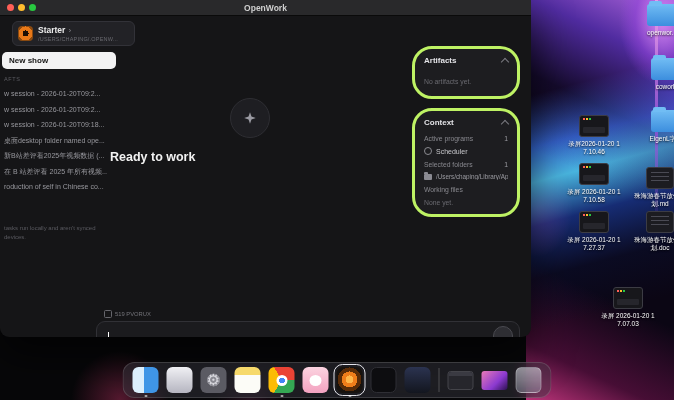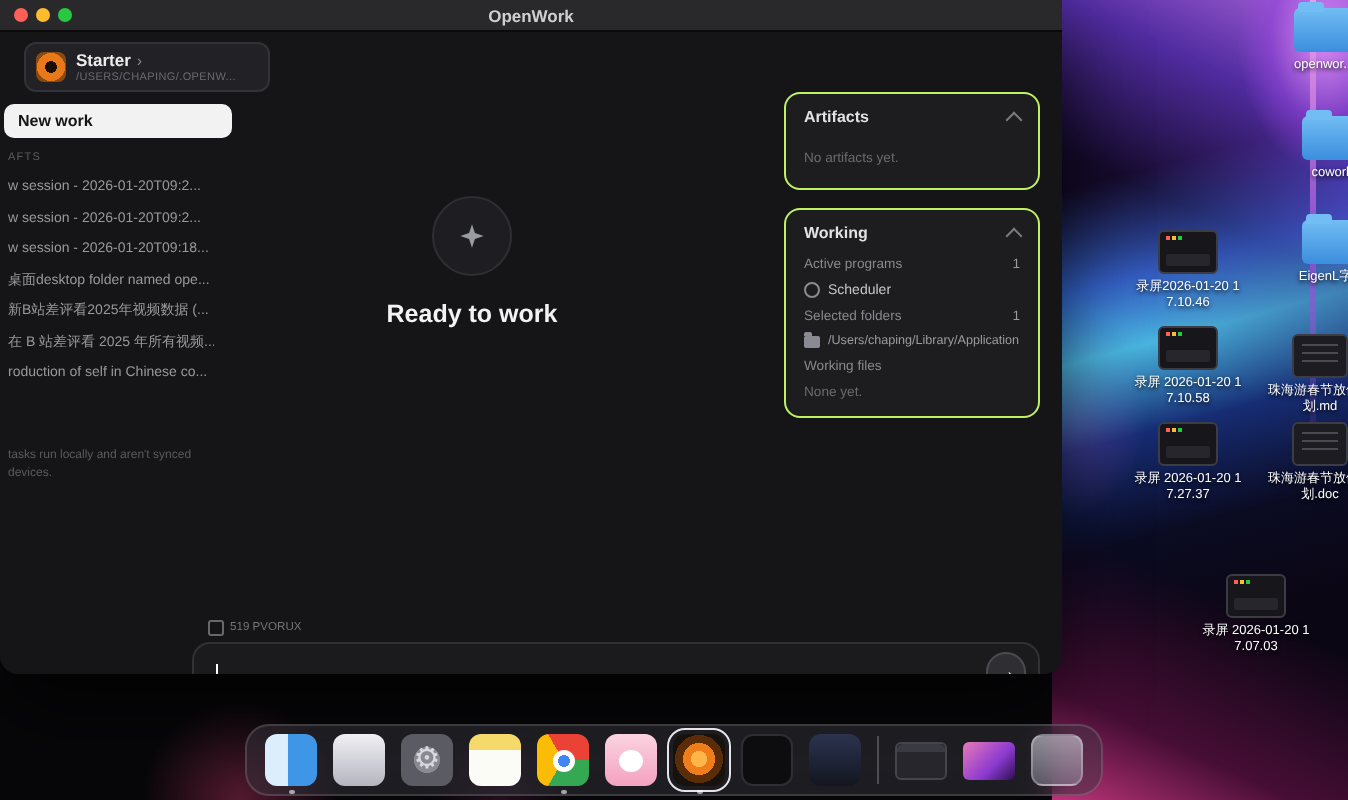--- a/index.html
+++ b/index.html
@@ -49,28 +49,28 @@
   .ws-path{font-size:5.5px;color:#6a6a70;letter-spacing:.2px;margin-top:1px;}
   
   .new-task-btn{position:absolute;left:2px;top:36px;width:100px;height:17px;background:#f2f2f3;
     color:#141414;font-size:8px;font-weight:600;border-radius:5px;display:flex;align-items:center;padding:0 7px;cursor:default;}
   .sidebar-section{position:absolute;left:4px;top:60px;font-size:5.5px;color:#5c5c62;letter-spacing:.6px;}
   .sidebar-list{position:absolute;left:0;top:70px;width:107px;}
   .sidebar-item{height:15.5px;line-height:15.5px;font-size:7px;color:#98989e;white-space:nowrap;
     overflow:hidden;padding-left:4px;}
   .sidebar-footer{position:absolute;left:4px;top:208px;font-size:6px;color:#5a5a60;line-height:1.55;width:110px;}
   
-  .hero{position:absolute;left:96px;top:82px;width:280px;text-align:center;}
+  .hero{position:absolute;left:110px;top:82px;width:280px;}
   .hero-orb{width:38px;height:38px;margin:0 auto;border-radius:50%;background:#1e1e22;
     border:1.5px solid #2e2e33;display:flex;align-items:center;justify-content:center;}
   .hero-title{margin-top:12px;font-size:12.5px;font-weight:700;color:#f2f2f2;}
   .hero-sub{margin:7px auto 0;font-size:7.5px;color:#74747c;line-height:1.55;width:180px;}
   
   .panel{position:absolute;left:392px;top:30px;width:128px;}
-  .card{background:#1d1d20;border:1px solid #bef264;border-radius:8px;margin-bottom:9px;}
+  .card{background:#1d1d20;border:3px solid #bef264;border-radius:20px;margin-bottom:9px;margin-left:20px;}
   .card-header{display:flex;justify-content:space-between;align-items:center;padding:7px 9px 5px;}
   .card-title{font-size:8px;color:#e2e2e6;font-weight:600;}
   .chev-up{width:5px;height:5px;border-left:1.2px solid #7a7a80;border-top:1.2px solid #7a7a80;
     transform:rotate(45deg);margin-top:2px;}
   .card-body{padding:0 9px 8px;}
   .muted{font-size:6.8px;color:#6a6a70;}
   .ctx-row{display:flex;justify-content:space-between;align-items:center;padding:3px 9px;
     font-size:6.8px;color:#88888e;}
   .ctx-count{color:#9a9aa0;}
   .ctx-item{display:flex;align-items:center;gap:4px;padding:2px 9px 3px;font-size:7px;color:#c8c8cc;}
@@ -160,21 +160,21 @@
       <span class="ws-icon"></span>
       <span>
         <span class="ws-name">
           <span>Starter</span>
           <span class="ws-chev">›</span>
         </span>
         <div class="ws-path">/USERS/CHAPING/.OPENW...</div>
       </span>
     </div>
 
-    <div class="new-task-btn">New work</div>
+    <div class="new-task-btn">New show</div>
     <div class="sidebar-section">AFTS</div>
     <div class="sidebar-list">
       <div class="sidebar-item">w session - 2026-01-20T09:2...</div>
       <div class="sidebar-item">w session - 2026-01-20T09:2...</div>
       <div class="sidebar-item">w session - 2026-01-20T09:18...</div>
       <div class="sidebar-item">桌面desktop folder named ope...</div>
       <div class="sidebar-item">新B站差评看2025年视频数据 (...</div>
       <div class="sidebar-item">在 B 站差评看 2025 年所有视频...</div>
       <div class="sidebar-item">roduction of self in Chinese co...</div>
     </div>
@@ -197,21 +197,21 @@
         <div class="card-header">
           <span class="card-title">Artifacts</span>
           <span class="chev-up"></span>
         </div>
         <div class="card-body">
           <span class="muted">No artifacts yet.</span>
         </div>
       </div>
       <div class="card">
         <div class="card-header">
-          <span class="card-title">Working</span>
+          <span class="card-title">Context</span>
           <span class="chev-up"></span>
         </div>
         <div class="ctx-row">
           <span>Active programs</span>
           <span class="ctx-count">1</span>
         </div>
         <div class="ctx-item">
           <span class="mini-circle"></span>
           <span>Scheduler</span>
         </div>

